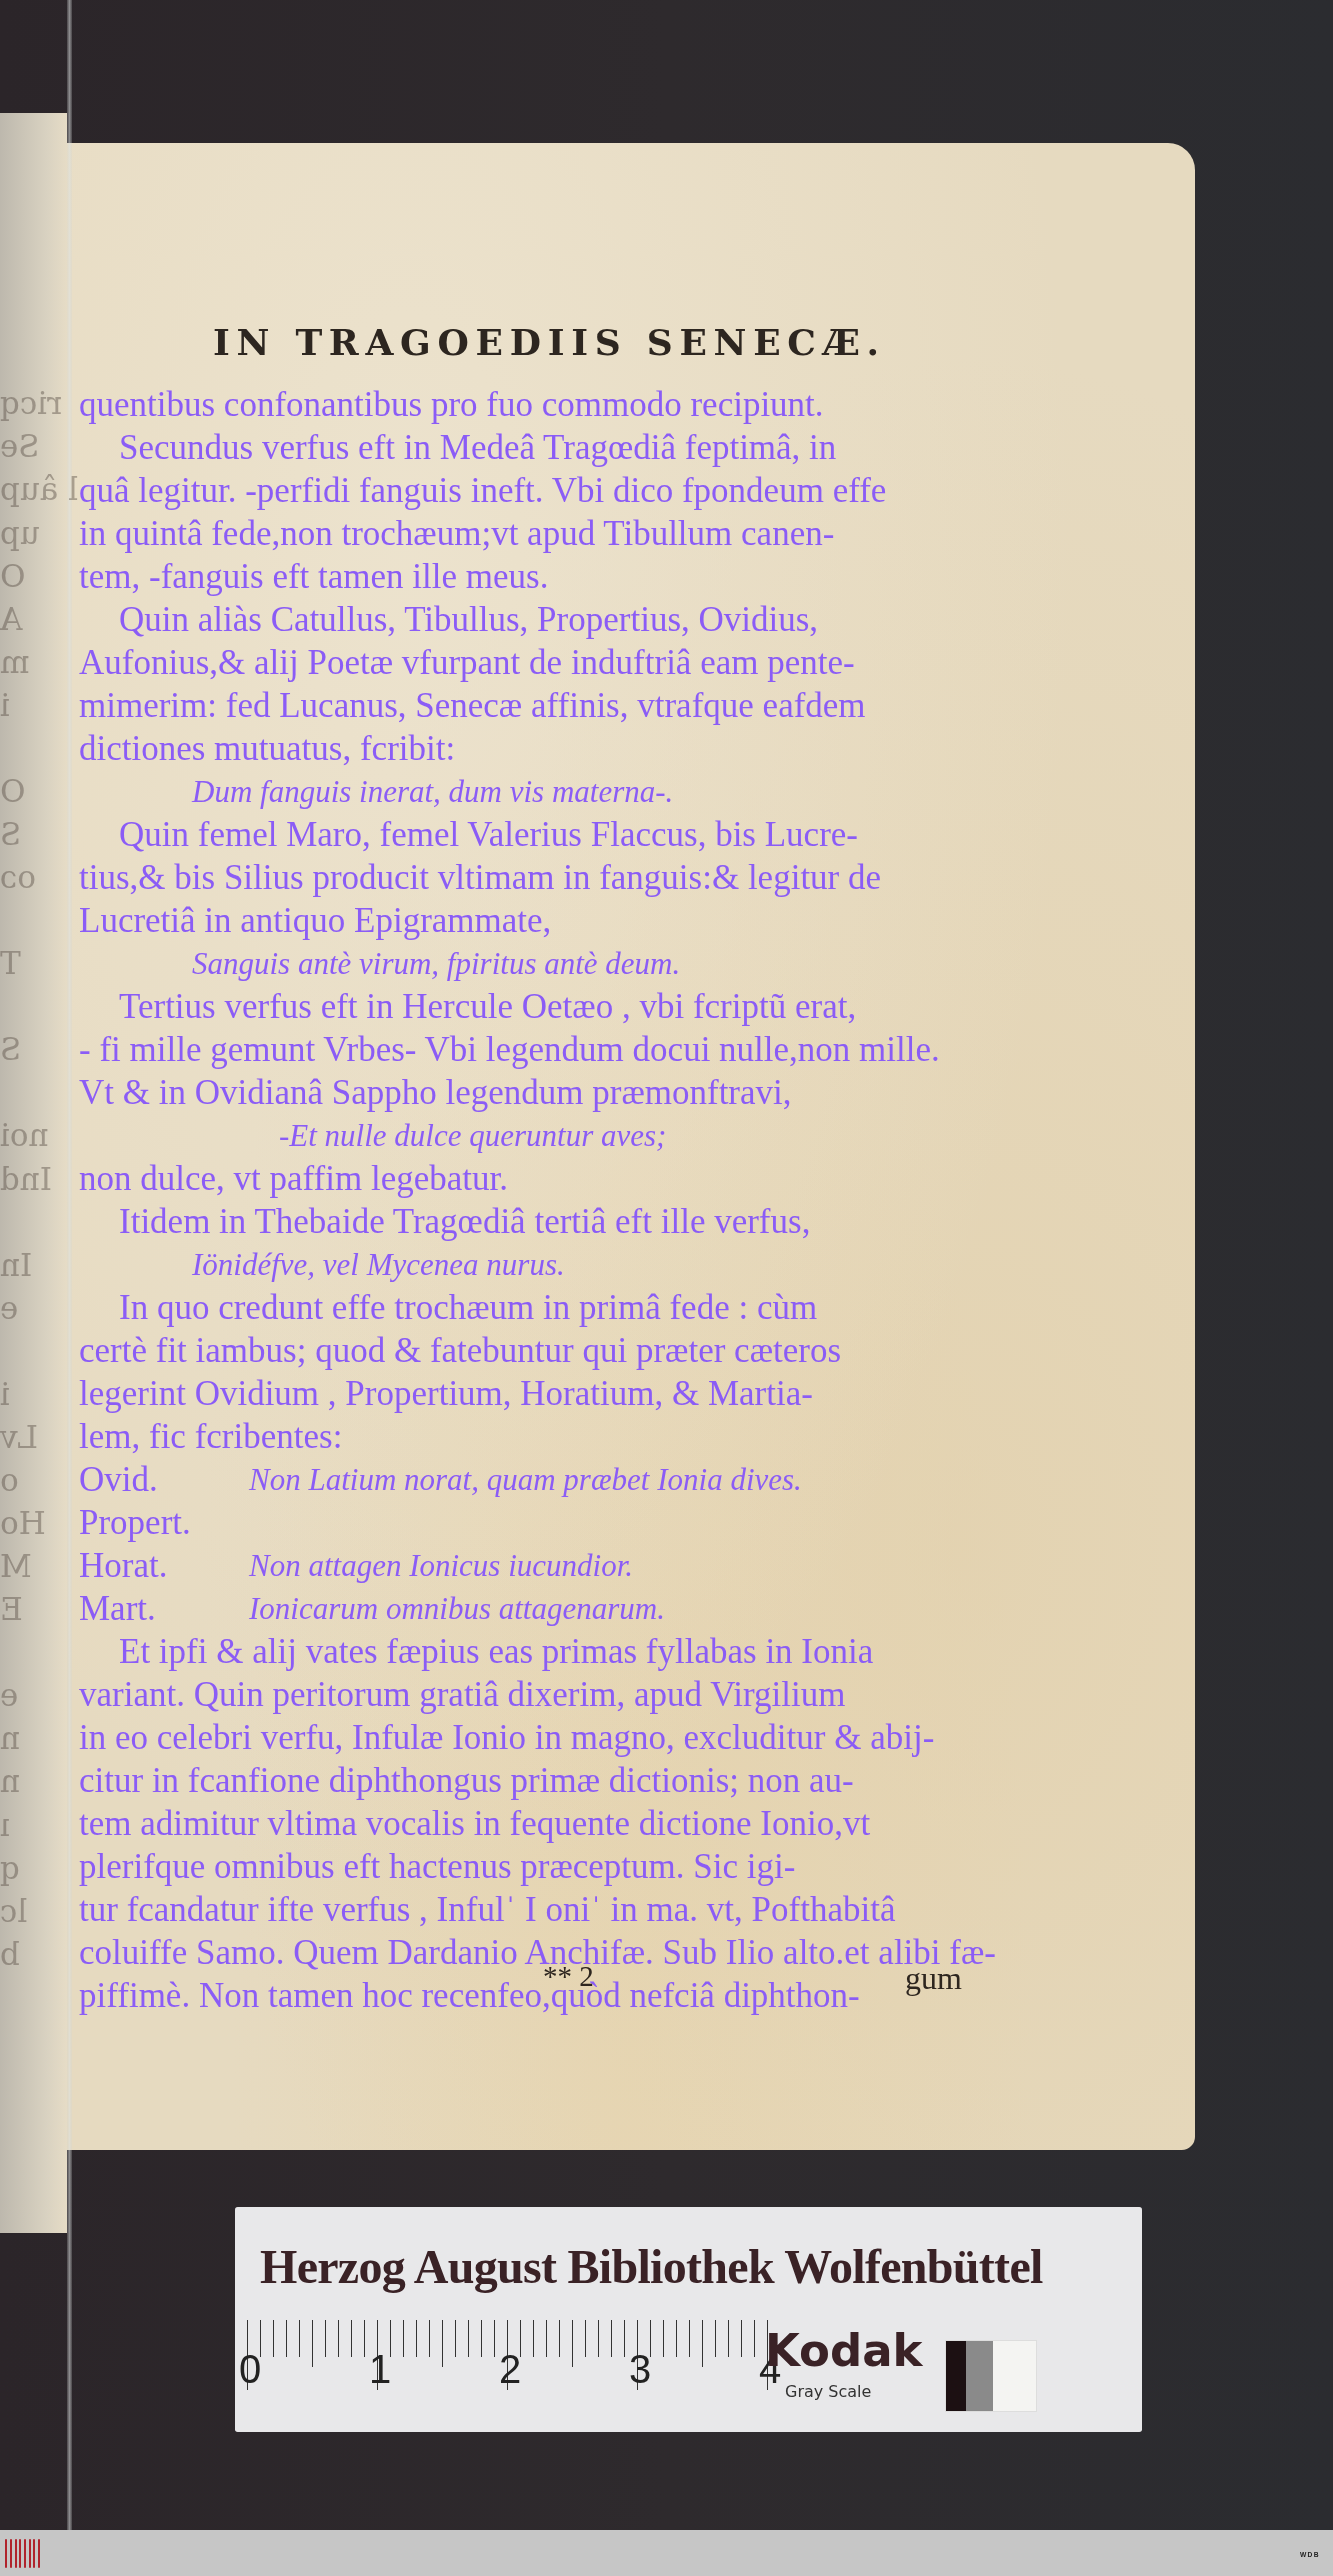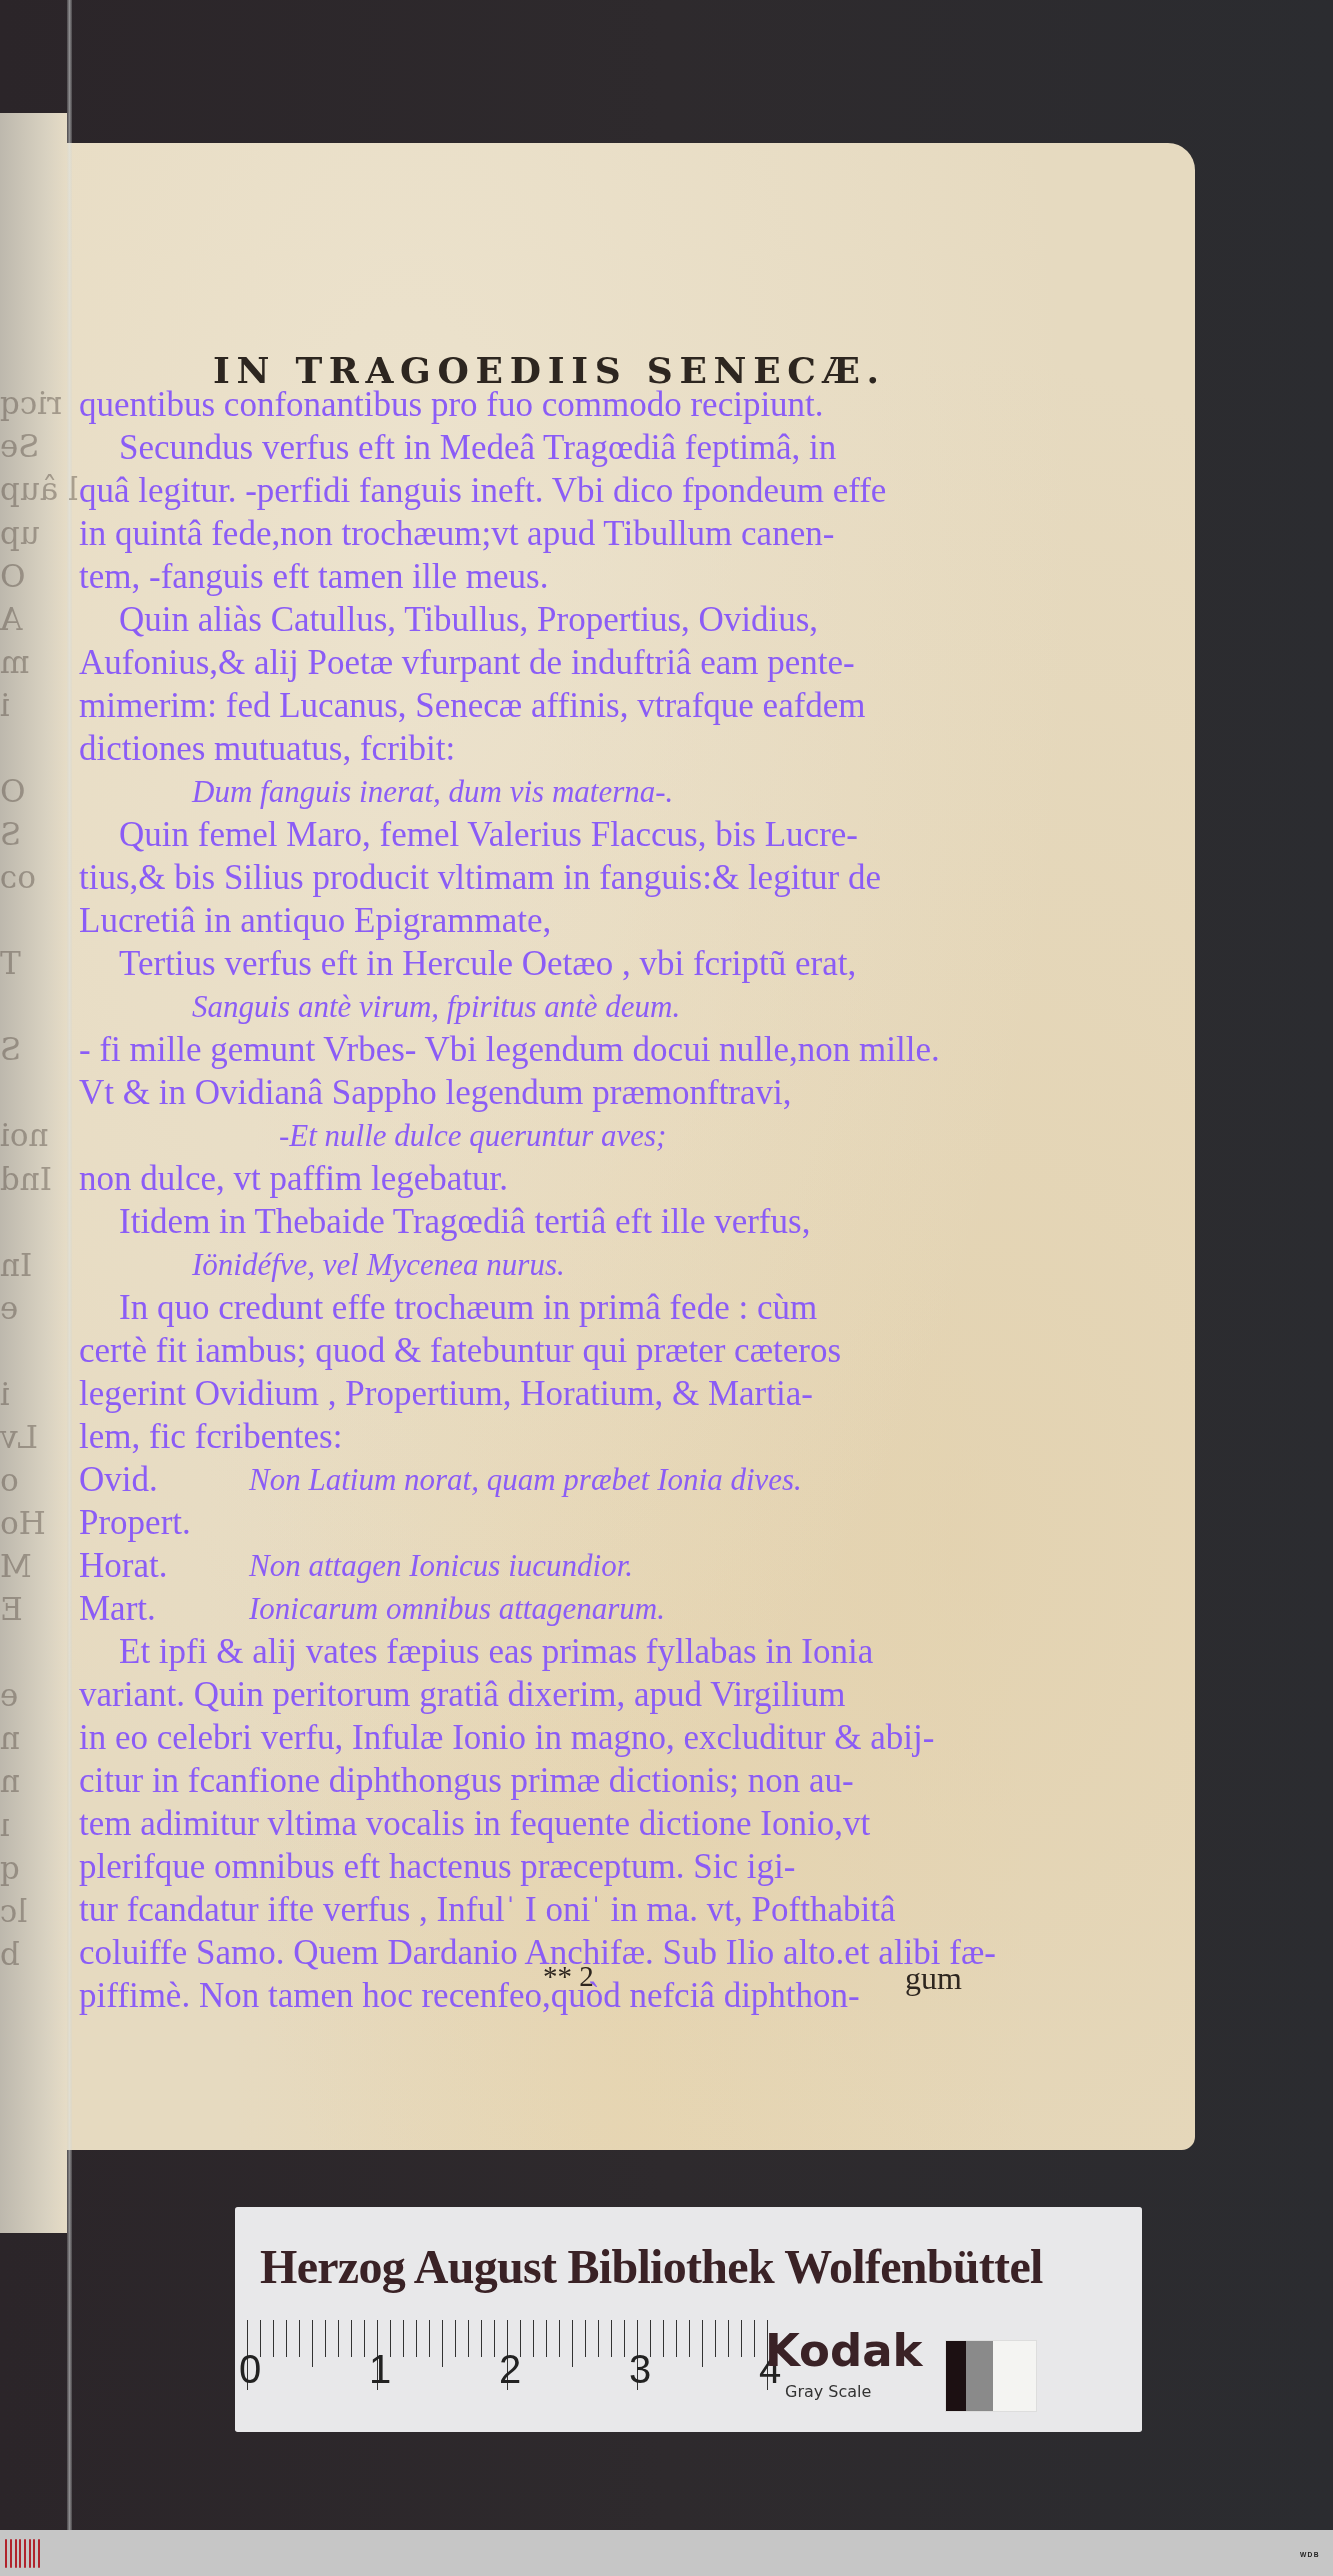--- a/index.html
+++ b/index.html
@@ -32,21 +32,20 @@
   }
   .bleed {
     position:absolute; left:0; width:87px; color:rgba(90,80,70,0.45);
     font-family:"DejaVu Serif", serif; font-size:31px; line-height:37px;
     white-space:nowrap; overflow:hidden; text-align:right; transform:scaleX(-1);
   }
   .header {
     position:absolute; left:213px; top:321px; font-size:36px; letter-spacing:6.7px;
     color:#2d2620; font-variant:small-caps; font-weight:bold;
     font-family:"DejaVu Serif", serif;
-    margin-top:28px;
   }
   .text-block {
     position:absolute; left:79px; top:383px; width:867px;
     font-family:"Liberation Serif", serif; font-size:35px; line-height:43px;
     color:#8b5cf6;
   }
   .line { white-space:nowrap; height:43px; }
   .line.indent { padding-left:40px; }
   .line.verse { padding-left:113px; font-style:italic; font-size:31px; }
   .line.verse2 { padding-left:200px; font-style:italic; font-size:31px; }
@@ -162,22 +161,22 @@
     <div class="line">in quintâ fede,non trochæum;vt apud Tibullum canen-</div>
     <div class="line">tem,  -fanguis eft tamen ille meus.</div>
     <div class="line indent">Quin aliàs Catullus, Tibullus, Propertius, Ovidius,</div>
     <div class="line">Aufonius,&amp; alij Poetæ vfurpant de induftriâ eam pente-</div>
     <div class="line">mimerim: fed Lucanus, Senecæ affinis, vtrafque eafdem</div>
     <div class="line">dictiones mutuatus, fcribit:</div>
     <div class="line verse">Dum fanguis inerat, dum vis materna-.</div>
     <div class="line indent">Quin femel Maro, femel Valerius Flaccus, bis Lucre-</div>
     <div class="line">tius,&amp; bis Silius producit vltimam in fanguis:&amp; legitur de</div>
     <div class="line">Lucretiâ in antiquo Epigrammate,</div>
+    <div class="line verse">Sanguis antè virum, fpiritus antè deum.</div>
     <div class="line indent">Tertius verfus eft in Hercule Oetæo , vbi fcriptũ erat,</div>
-    <div class="line verse">Sanguis antè virum, fpiritus antè deum.</div>
     <div class="line">- fi mille gemunt Vrbes- Vbi legendum docui nulle,non mille.</div>
     <div class="line">Vt &amp; in Ovidianâ Sappho legendum præmonftravi,</div>
     <div class="line verse2">-Et nulle dulce queruntur aves;</div>
     <div class="line">non dulce, vt paffim legebatur.</div>
     <div class="line indent">Itidem in Thebaide Tragœdiâ tertiâ eft ille verfus,</div>
     <div class="line verse">Iönidéfve, vel Mycenea nurus.</div>
     <div class="line indent">In quo credunt effe trochæum in primâ fede : cùm</div>
     <div class="line">certè fit iambus; quod &amp; fatebuntur qui præter cæteros</div>
     <div class="line">legerint Ovidium , Propertium, Horatium, &amp; Martia-</div>
     <div class="line">lem, fic fcribentes:</div>

